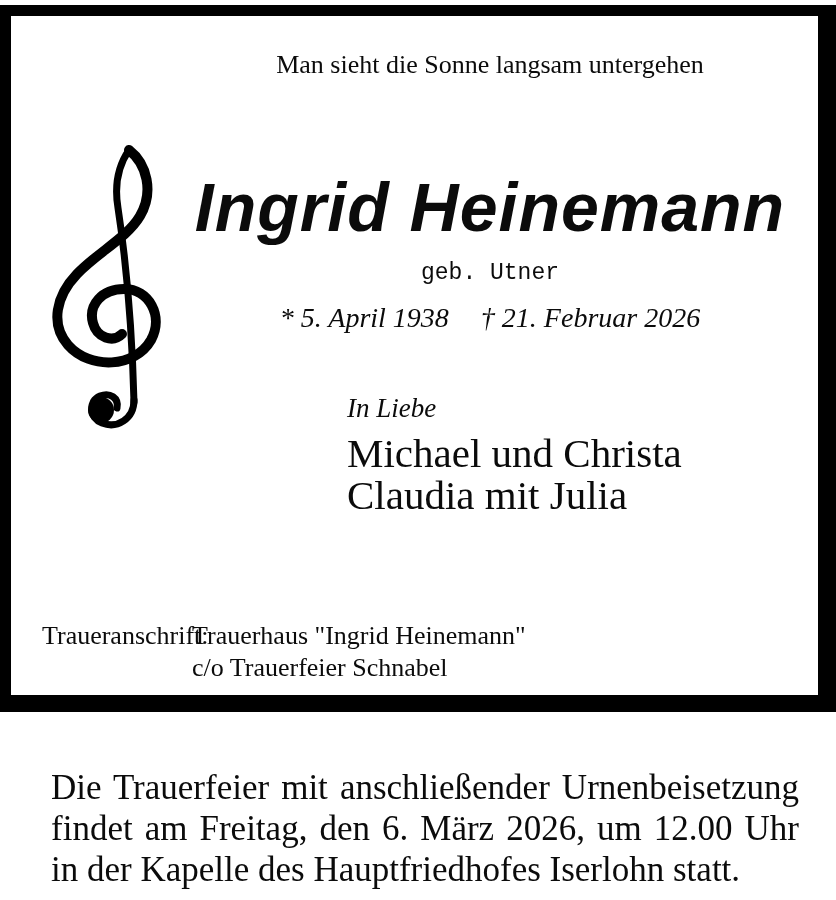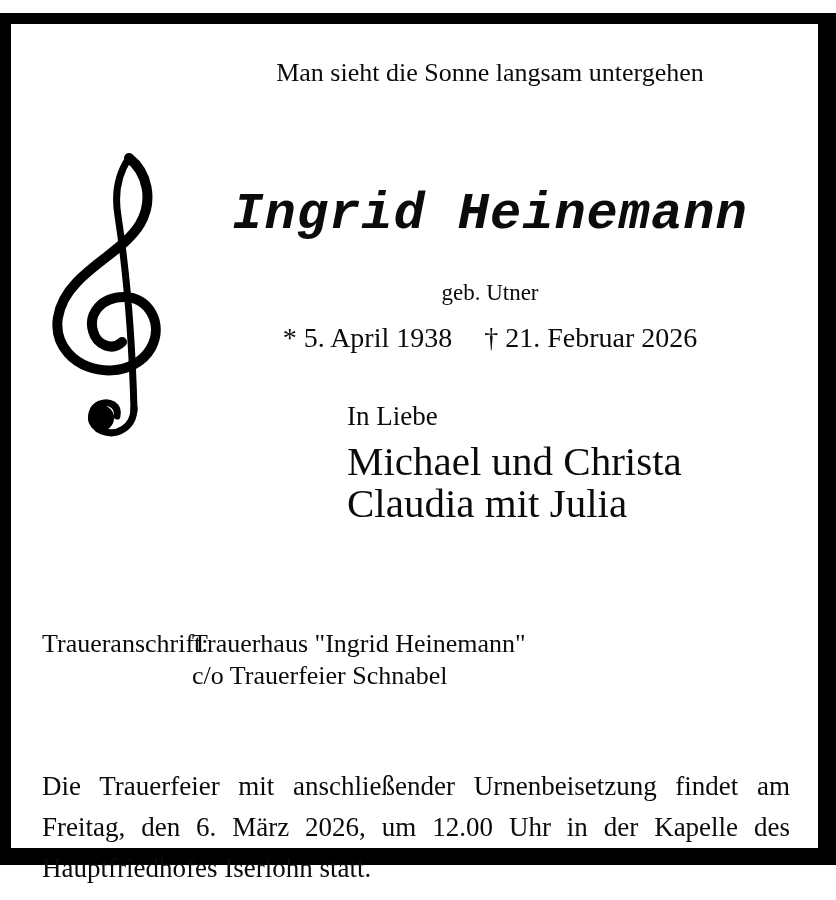--- a/index.html
+++ b/index.html
@@ -10,22 +10,22 @@
   body {
     width: 836px;
     height: 900px;
     position: relative;
     overflow: hidden;
     font-family: "Liberation Serif", serif;
     color: #0b0b0b;
   }
   .frame {
     position: absolute;
-    left: 0; top: 13px;
-    width: 836px; height: 852px;
+    left: 0; top: 5px;
+    width: 836px; height: 707px;
     box-sizing: border-box;
     border-style: solid;
     border-color: #000000;
     border-width: 11px 18px 17px 11px;
     background: #ffffff;
   }
   
   .epigraph {
     position: absolute;
     left: 151px; top: 30px;
@@ -41,48 +41,51 @@
     width: 170px; height: 290px;
   }
   .header-block {
     position: absolute;
     left: 151px; top: 146px;
     width: 656px;
     text-align: center;
   }
   .deceased-name {
     margin: 0;
-    font-family: Liberation Mono, monospace;
+    font-family: Liberation Sans, sans-serif;
     font-style: italic;
     font-weight: 700;
-    font-size: 52px;
+    font-size: 68px;
     line-height: 90px;
     letter-spacing: 1px;
     white-space: nowrap;
   }
   .maiden-name {
-    margin-top: 20px;
+    margin-top: 8px;
     font-size: 23px;
     line-height: 26px;
+    font-family: Liberation Mono, monospace;
   }
   .life-dates {
     margin-top: 16px;
     font-size: 28px;
     line-height: 32px;
     white-space: nowrap;
+    font-style: italic;
   }
   .life-dates .death { margin-left: 32px; }
   .mourners {
     position: absolute;
     left: 336px; top: 375px;
   }
   .mourners-intro {
     font-size: 27px;
     line-height: 34px;
     margin-bottom: 7px;
+    font-style: italic;
   }
   .mourner-line {
     font-size: 41px;
     line-height: 42px;
     white-space: nowrap;
   }
   .address {
     position: absolute;
     left: 31px; top: 604px;
     display: flex;
@@ -93,22 +96,22 @@
   .address-label {
     width: 150px;
     flex: 0 0 150px;
     white-space: nowrap;
   }
   .address-lines div { white-space: nowrap; }
   .funeral-text {
     position: absolute;
     left: 31px; top: 742px;
     width: 748px;
-    margin: 0;
-    font-size: 27px;
+    margin: 9px;
+    font-size: 35px;
     line-height: 41px;
     text-align: justify;
   }
   svg .clef-stroke {
     fill: none;
     stroke: #000;
     stroke-linecap: round;
     stroke-linejoin: round;
   }
 </style>

